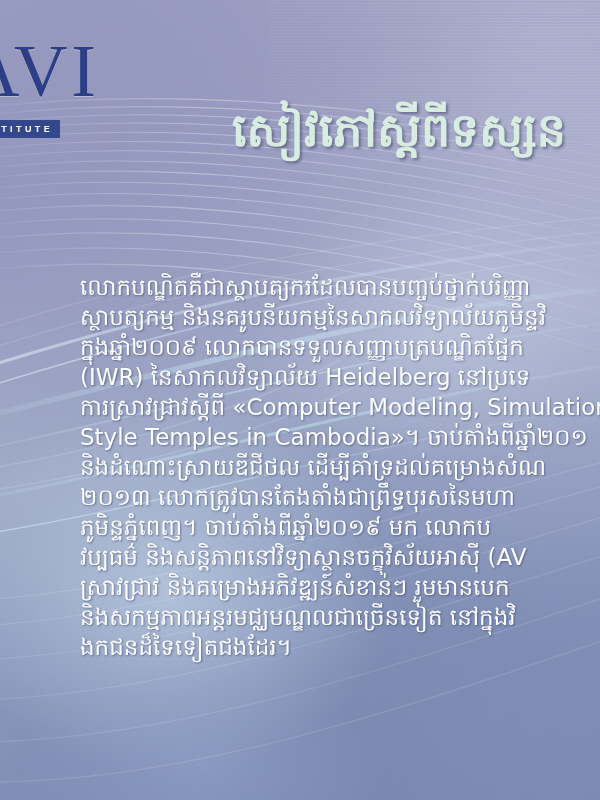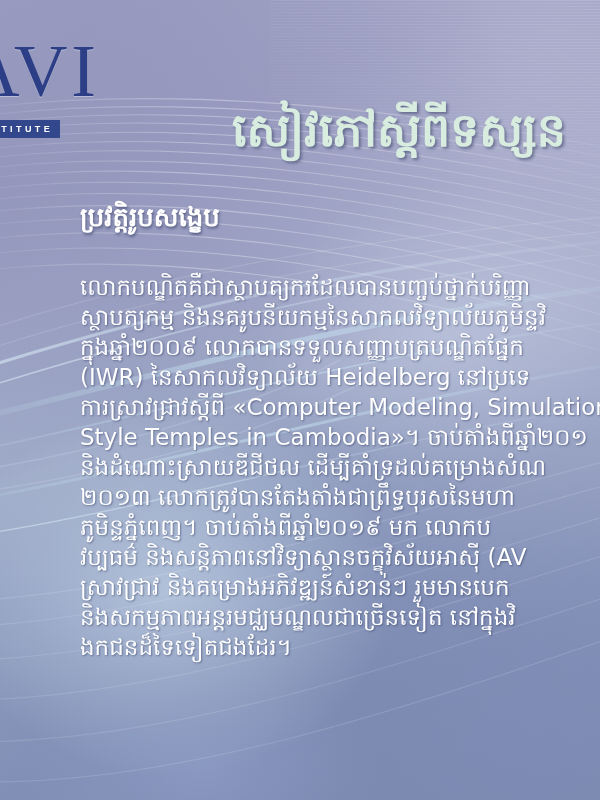--- a/index.html
+++ b/index.html
@@ -164,21 +164,20 @@
   </svg>
 
   <div id="logo">
     <div class="mark">AVI</div>
     <div class="badge">INSTITUTE</div>
   </div>
 
   <div id="clip">
     <div id="title">សៀវភៅស្តីពីទស្សន</div>
 
-    <div id="heading">ប្រវត្តិរូបសង្ខេប</div>
 
     <div id="body-block">
       <div class="line">លោកបណ្ឌិតគឺជាស្ថាបត្យករដែលបានបញ្ចប់ថ្នាក់បរិញ្ញា</div>
       <div class="line">ស្ថាបត្យកម្ម និងនគរូបនីយកម្មនៃសាកលវិទ្យាល័យភូមិន្ទវិ</div>
       <div class="line">ក្នុងឆ្នាំ២០០៩    លោកបានទទួលសញ្ញាបត្របណ្ឌិតផ្នែក</div>
       <div class="line">(IWR) នៃសាកលវិទ្យាល័យ  Heidelberg  នៅប្រទេ</div>
       <div class="line">ការស្រាវជ្រាវស្តីពី «Computer Modeling, Simulation</div>
       <div class="line">Style Temples in Cambodia»។ ចាប់តាំងពីឆ្នាំ២០១</div>
       <div class="line">និងដំណោះស្រាយឌីជីថល ដើម្បីគាំទ្រដល់គម្រោងសំណ</div>
       <div class="line">២០១៣ លោកត្រូវបានតែងតាំងជាព្រឹទ្ធបុរសនៃមហា</div>

